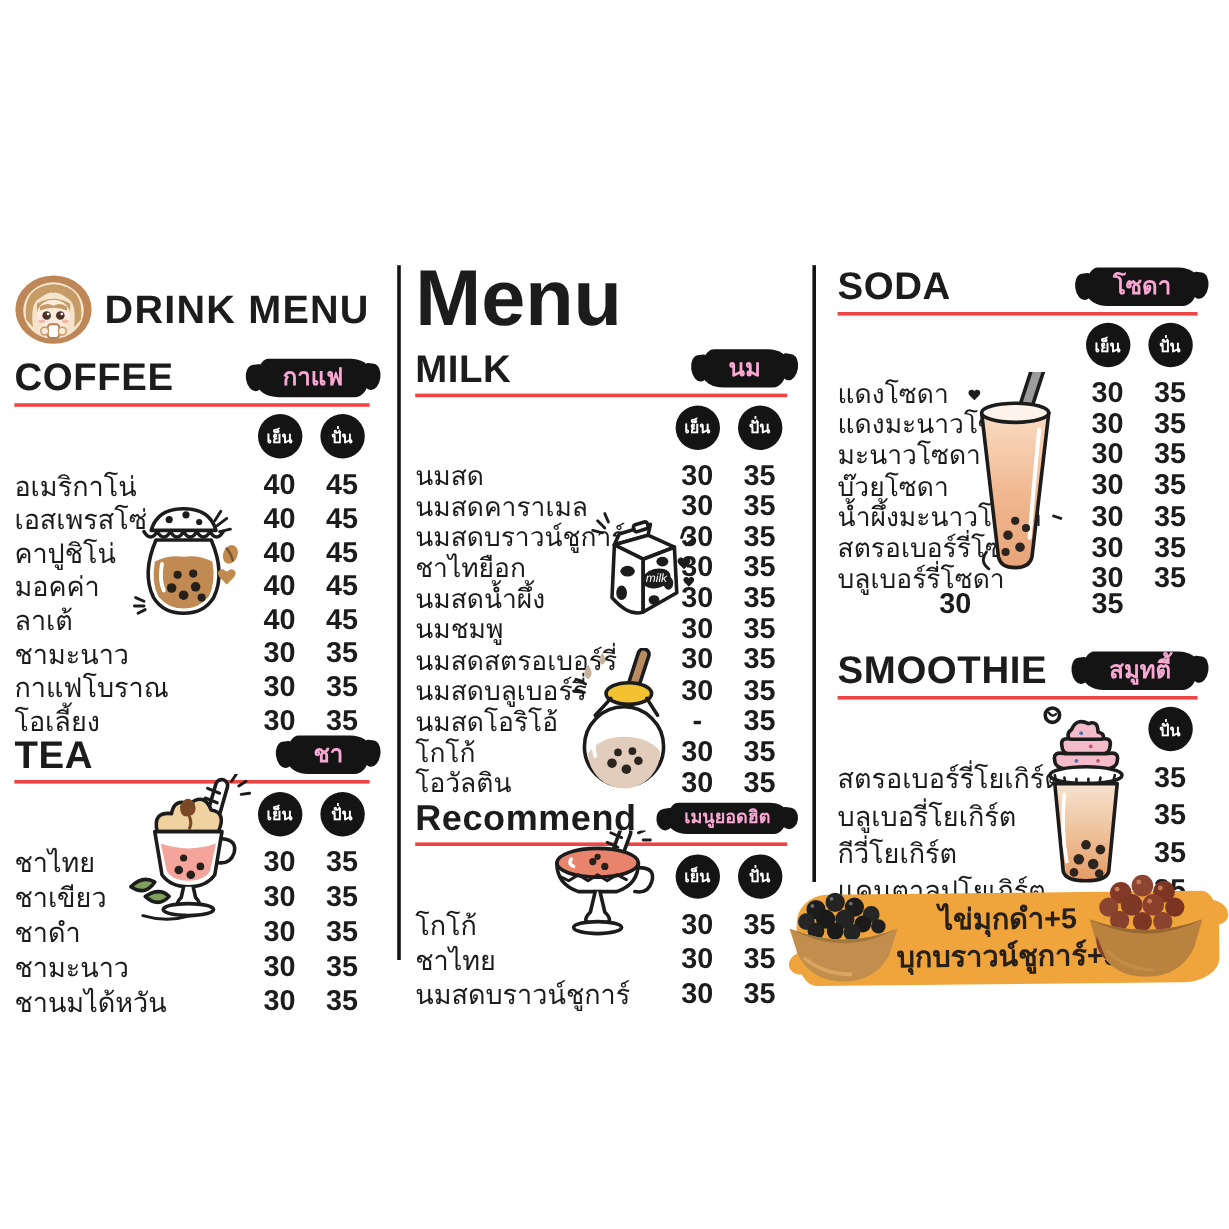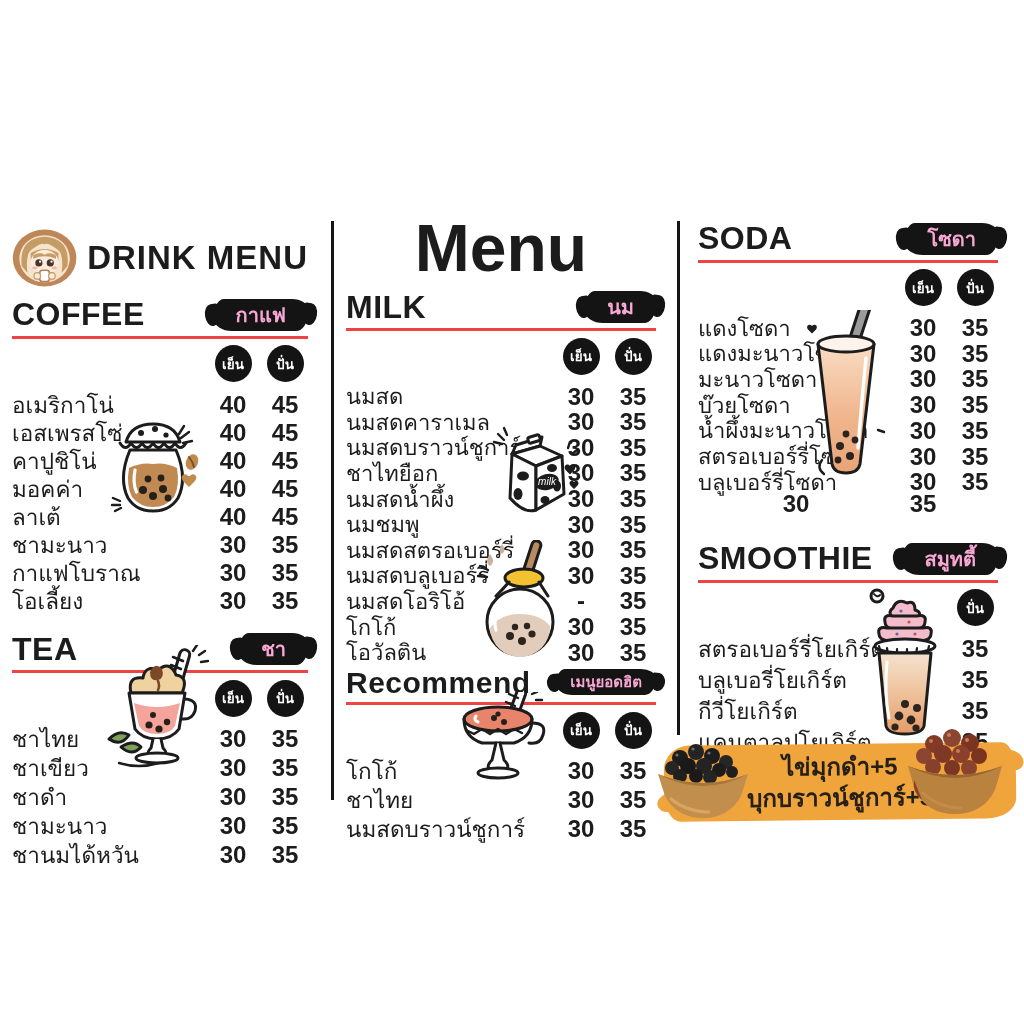--- a/index.html
+++ b/index.html
@@ -13,21 +13,21 @@
 
   .col{position:absolute;}
   #col-left{left:12px;top:222px;width:296px;}
   #col-mid{left:346px;top:212px;width:310px;}
   #col-right{left:698px;top:222px;width:300px;}
 
   
   .brand{display:flex;align-items:center;gap:10px;height:72px;margin-bottom:4px;text-align:center;}
   .brand-title{font-size:33px;font-weight:800;letter-spacing:1px;white-space:nowrap;}
 
-  .menu-title{font-size:66px;font-weight:800;line-height:1.1;text-align:center;margin:0 0 6px 0;}
+  .menu-title{font-size:66px;font-weight:800;line-height:1.1;margin:0 0 6px 0;}
 
   
   .sec-head{display:flex;justify-content:space-between;align-items:center;
             border-bottom:3px solid #ef4444;padding-bottom:4px;}
   .sec-head h2{margin:0;font-size:32px;font-weight:800;letter-spacing:0.5px;line-height:1.05;}
   .sec-head h2.small{font-size:30px;text-align:center;}
   .brush{position:relative;background:#141414;color:#f9a8d4;font-size:20px;font-weight:600;
          padding:4px 22px;border-radius:10px 16px 12px 18px / 16px 10px 18px 12px;
          white-space:nowrap;line-height:1.2;}
   .brush.wide{padding:4px 14px;font-size:15px;}
@@ -52,21 +52,21 @@
   #coffee-rows .row{height:28px;}
   #tea-rows .row{height:29px;}
   #milk-rows .row{height:25.6px;}
   #milk-rows .iname{font-size:22px;}
   #rec-rows .row{height:29px;}
   #soda-rows .row{height:25.7px;}
   #soda-rows .iname{font-size:22px;}
   #smoothie-rows .row{height:31px;}
 
   .sp-coffee{margin-top:4px;}
-  .sp-tea{margin-top:22px;}
+  .sp-tea{margin-top:2px;}
   .sp-rec{margin-top:6px;}
   .sp-smoothie{margin-top:26px;}
 
   
   .illu{position:absolute;pointer-events:none;z-index:1;}
   #illu-jar{left:103px;top:412px;}
   #illu-tea{left:101px;top:645px;}
   #illu-carton{left:490px;top:424px;}
   #illu-bottle{left:468px;top:540px;}
   #illu-goblet{left:446px;top:692px;}

